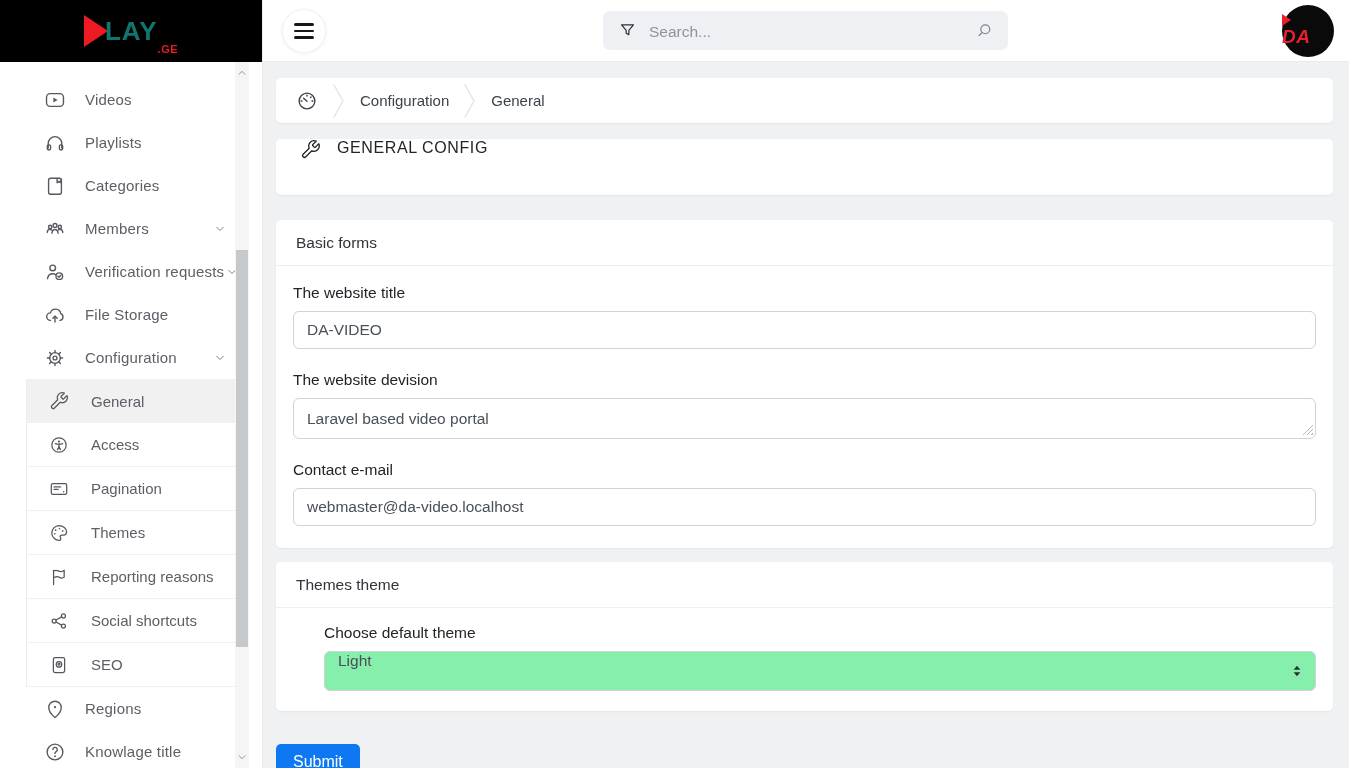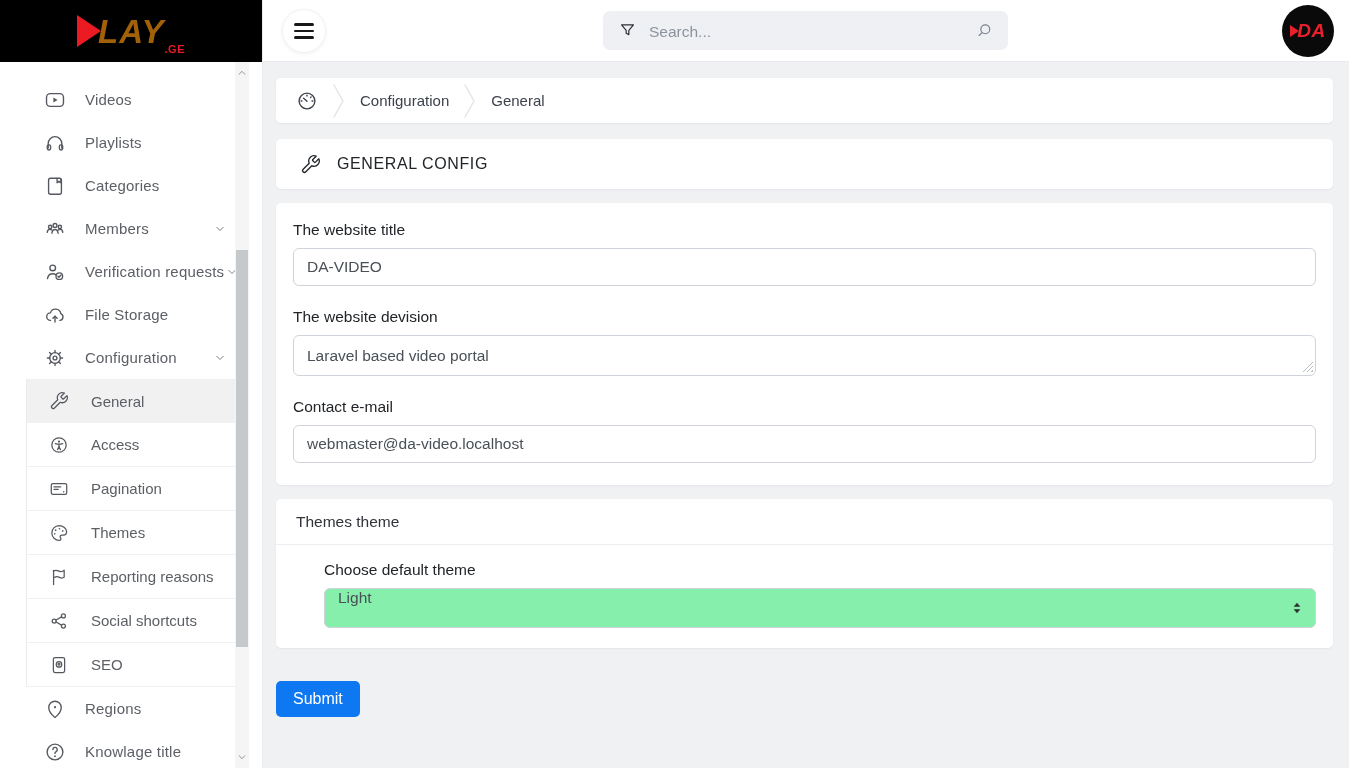--- a/index.html
+++ b/index.html
@@ -11,21 +11,21 @@
   .ic *{fill:none;stroke:currentColor;stroke-width:1.5;stroke-linecap:round;stroke-linejoin:round}
   .ic .f{fill:currentColor;stroke:none}
 
   
   .sidebar{position:absolute;left:0;top:0;bottom:0;width:263px;background:#fff;z-index:3;
     border-right:1px solid #ececee;box-sizing:border-box;}
   .logo-header{height:62px;background:#000;display:flex;align-items:center;justify-content:center;}
   .logo{display:flex;align-items:center;cursor:pointer;}
   .logo-tri{width:0;height:0;border-left:24px solid #ec1a23;border-top:16px solid transparent;
     border-bottom:16px solid transparent;margin-right:-3px;}
-  .logo-word{color:#a16207;font-weight:800;font-style:italic;font-size:33px;letter-spacing:1px;line-height:1;}
+  .logo-word{color:#0f766e;font-weight:800;font-size:26px;letter-spacing:1px;line-height:1;}
   .logo-tld{color:#ec1a23;font-weight:800;font-size:11px;align-self:flex-end;margin-bottom:3px;letter-spacing:.5px;margin-top:38px;}
   .nav{padding-top:16px;}
   .nav-item{height:43px;display:flex;align-items:center;padding-left:44px;color:#5c6066;
     font-size:15px;letter-spacing:.2px;cursor:pointer;}
   .nav-item .nico{width:22px;height:22px;margin-right:19px;color:#55585e;flex:0 0 22px;}
   .nav-item .chev{margin-left:auto;margin-right:36px;color:#55585e;flex:0 0 12px;}
   .nav-item.chev-near .chev{margin-left:2px;margin-right:0;}
   .submenu{margin-left:26px;width:211px;border-left:1px solid #ececee;box-sizing:border-box;}
   .sub-item{height:44px;display:flex;align-items:center;padding-left:22px;color:#5c6066;font-size:15px;
     border-bottom:1px solid #f0f0f1;cursor:pointer;box-sizing:border-box;}
@@ -47,33 +47,33 @@
     border:1px solid #f1f2f4;box-shadow:0 1px 4px rgba(0,0,0,.06);display:flex;flex-direction:column;
     align-items:center;justify-content:center;gap:4px;cursor:pointer;box-sizing:border-box;}
   .hamburger span{display:block;width:20px;height:2.4px;background:#17181a;border-radius:2px;}
   .searchbox{position:absolute;left:340px;top:11px;width:405px;height:39px;background:#eef0f4;border-radius:7px;}
   .searchbox input{position:absolute;left:44px;right:40px;top:0;height:100%;border:0;background:transparent;
     outline:none;font-size:15.5px;color:#3c424c;font-family:"Liberation Sans",sans-serif;}
   .searchbox input::placeholder{color:#8d939c;opacity:1;}
   .funnel-ic{position:absolute;left:15px;top:10px;width:19px;height:19px;color:#2b2e33;cursor:pointer;}
   .mag-ic{position:absolute;right:14px;top:10px;width:19px;height:19px;color:#7c838c;cursor:pointer;}
   .avatar{position:absolute;right:15px;top:5px;width:52px;height:52px;border-radius:50%;background:#0a0a0a;
-    display:flex;align-items:center;justify-content:center;cursor:pointer;}
+    display:flex;align-items:flex-start;justify-content:center;cursor:pointer;flex-direction:column;}
   .avatar-tri{width:0;height:0;border-left:9px solid #e8202c;border-top:6px solid transparent;
     border-bottom:6px solid transparent;margin-right:-2px;}
   .avatar-txt{color:#e8202c;font-weight:800;font-style:italic;font-size:19px;letter-spacing:.5px;}
 
   
   .main{position:absolute;left:263px;right:0;top:62px;bottom:0;padding:16px 16px 0 13px;box-sizing:border-box;}
   .card{background:#fff;border-radius:5px;box-shadow:0 1px 2px rgba(25,25,35,.05);}
   .breadcrumb-card{height:45px;display:flex;align-items:center;padding:0 20px;margin-bottom:16px;}
   .bc-ic{width:22px;height:22px;color:#3c424c;cursor:pointer;}
   .bc-sep{width:16px;height:38px;color:#e2e5e9;margin:0 13px;}
   .bc-item{font-size:15px;color:#3c424c;cursor:pointer;}
-  .title-card{height:50px;display:flex;align-items:center;padding:0 24px;margin-bottom:14px;}
+  .title-card{height:56px;display:flex;align-items:flex-start;padding:0 24px;margin-bottom:25px;}
   .title-card .nico{width:21px;height:21px;color:#212529;margin-right:16px;}
   .page-title{font-size:16px;color:#212529;letter-spacing:.6px;font-weight:500;}
 
   .form-card{margin-bottom:14px;}
   .card-header{padding:14px 20px 13px;font-size:15.5px;color:#303339;border-bottom:1px solid #eceef1;}
   .card-body{padding:18px 17px 22px;}
   .field{margin-bottom:22px;}
   .field:last-child{margin-bottom:0;}
   .field label{display:block;font-size:15.5px;color:#212529;margin-bottom:9px;}
   .tinput,.tarea{display:block;width:100%;box-sizing:border-box;border:1px solid #ced4da;border-radius:6px;
@@ -326,20 +326,21 @@
     </div>
 
     <div class="card title-card">
       <svg class="ic nico" viewBox="0 0 24 24">
         <path d="M14.7 6.3a1 1 0 0 0 0 1.4l1.6 1.6a1 1 0 0 0 1.4 0l3.77-3.77a6 6 0 0 1-7.94 7.94l-6.91 6.91a2.12 2.12 0 0 1-3-3l6.91-6.91a6 6 0 0 1 7.94-7.94l-3.76 3.76z"></path>
       </svg>
       <span class="page-title">GENERAL CONFIG</span>
     </div>
 
     <div class="card form-card">
+      <div class="card-header">Basic forms</div>
       <div class="card-body">
         <div class="field">
           <label>The website title</label>
           <input class="tinput" type="text" value="DA-VIDEO" style="">
         </div>
         <div class="field">
           <label>The website devision</label>
           <div class="tarea-wrap">
             <textarea class="tarea" style="">Laravel based video portal</textarea>
             <span class="resize-corner"></span>

